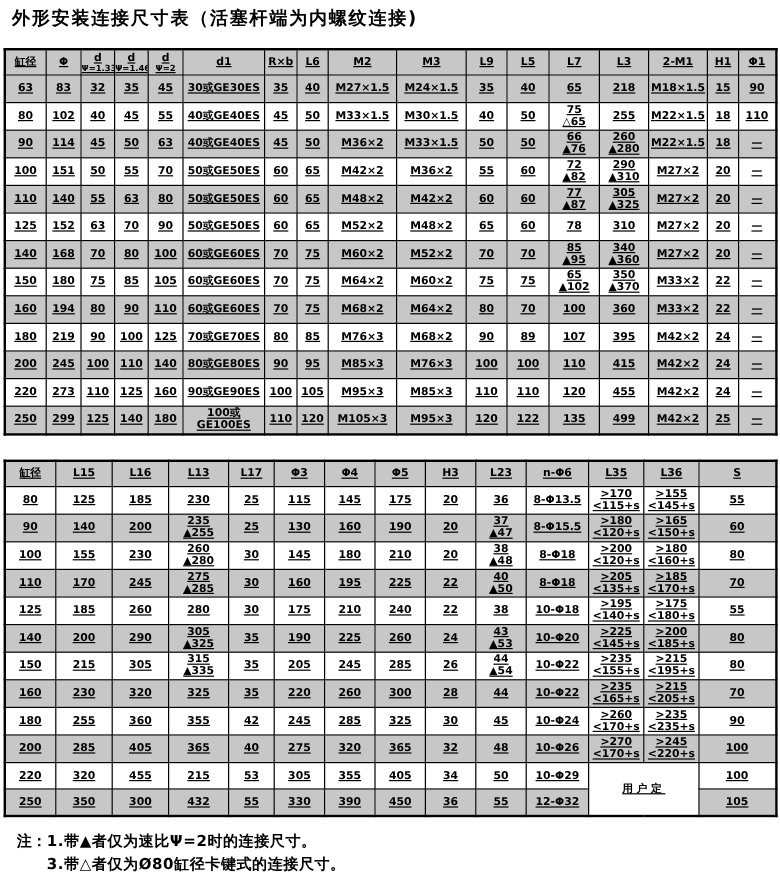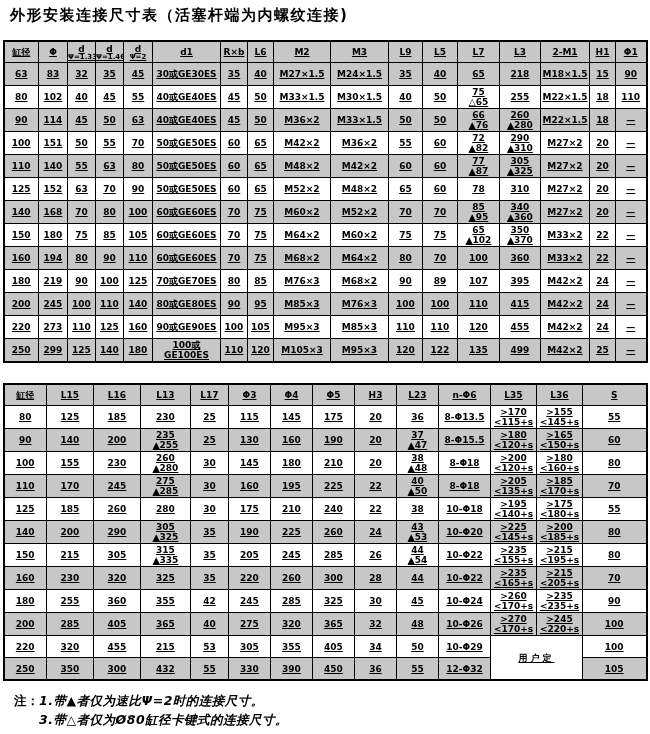--- a/index.html
+++ b/index.html
@@ -47,21 +47,21 @@
   .gap { height:20px; }
   .notes {
     margin:10px 0 0 14px;
     font-size:12.5px;
     font-weight:bold;
     line-height:19px;
   }
   .notes-row { display:flex; align-items:flex-start; }
   .notes-label { flex:0 0 auto; }
   .note-lines { flex:1 1 auto; }
-  .note-line { margin:0 0 0 0; letter-spacing:0.5px;font-style:italic; }
+  .note-line { margin:0 0 0 0; letter-spacing:0.5px; }
 </style>
 </head>
 <body>
 
 <div class="page">
 
   <div class="title">外形安装连接尺寸表（活塞杆端为内螺纹连接)</div>
 
   <table class="dim" id="table1">
       <colgroup>

